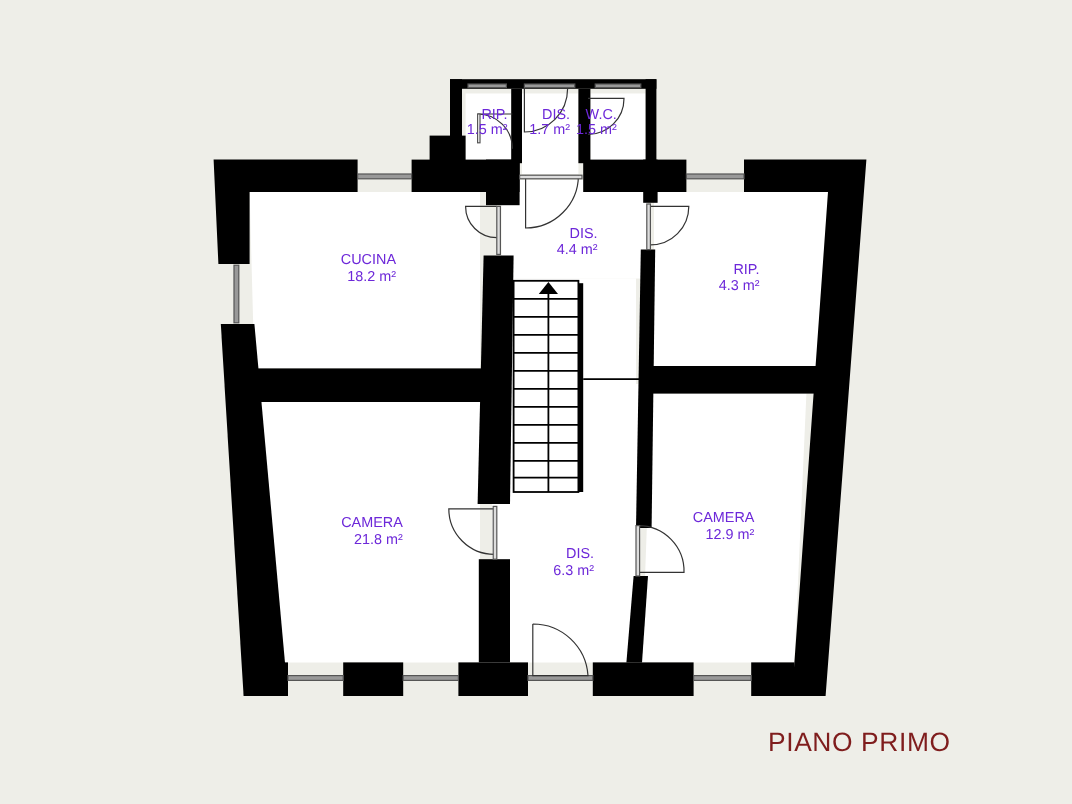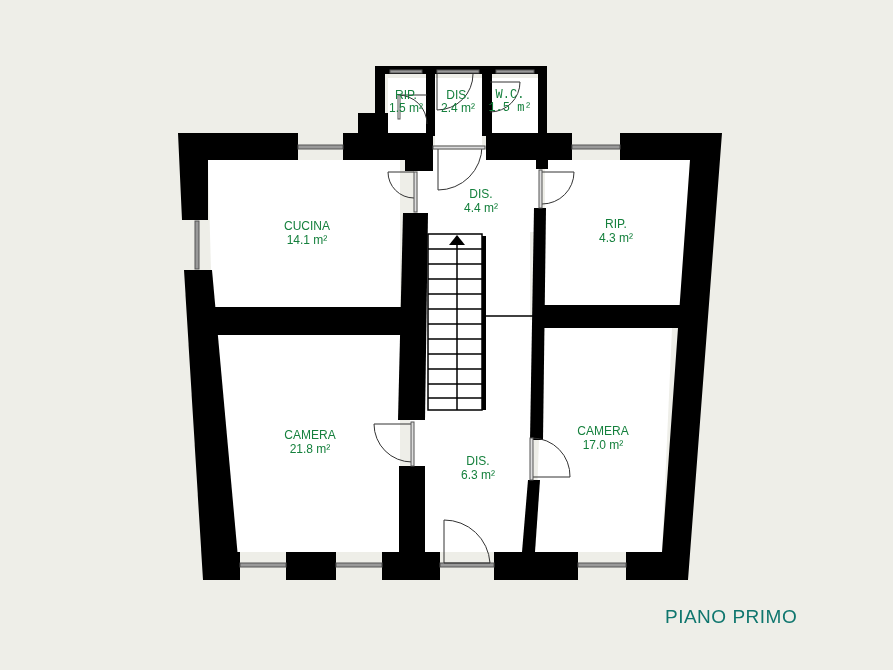--- a/index.html
+++ b/index.html
@@ -5,36 +5,35 @@
   html, body { margin: 0; padding: 0; }
   body {
     width: 893px; height: 670px; overflow: hidden;
     background: #eeeee8;
     font-family: "Liberation Sans", sans-serif;
     position: relative;
   }
   #plan { position: absolute; left: 0; top: 0; width: 893px; height: 670px; }
   .room-label {
     position: absolute;
-    text-align: center;
-    color: #15803d;
+    text-align: right;
+    color: #6d28d9;
     font-size: 12px;
     line-height: 14px;
     transform: translateX(-50%);
     white-space: nowrap;
   }
   .room-label .name, .room-label .area { display: block; }
   .room-label.small { font-size: 12px; line-height: 13px; }
   #floor-title {
     position: absolute;
     left: 640px; top: 606px;
-    font-size: 19px;
-    color: #0f766e;
+    font-size: 22px;
+    color: #7f1d1d;
     letter-spacing: 0.5px;
-    margin-left: 25px;
   }
 </style>
 </head>
 <body>
 
 <svg id="plan" viewBox="0 0 893 670" xmlns="http://www.w3.org/2000/svg">
 
   <g fill="#ffffff">
     <polygon points="208,160 400,160 400,307 212,307"></polygon>
     <polygon points="418,150 540,150 540,232 418,232"></polygon>
@@ -144,44 +143,44 @@
     <path d="M 444 520 L 444 563 L 490 563 A 46 46 0 0 0 444 520"></path>
   </g>
 </svg>
 
 <div class="room-label small" style="left:406px; top:89px;">
   <span class="name">RIP.</span>
   <span class="area">1.5 m²</span>
 </div>
 <div class="room-label small" style="left:458px; top:89px;">
   <span class="name">DIS.</span>
-  <span class="area">2.4 m²</span>
+  <span class="area">1.7 m²</span>
 </div>
-<div class="room-label small" style="left:510px; top:89px;font-family:Liberation Mono, monospace;">
+<div class="room-label small" style="left:497px; top:89px;">
   <span class="name">W.C.</span>
   <span class="area">1.5 m²</span>
 </div>
-<div class="room-label" style="left:307px; top:219px;">
+<div class="room-label" style="left:307px; top:209px;">
   <span class="name">CUCINA</span>
-  <span class="area">14.1 m²</span>
+  <span class="area">18.2 m²</span>
 </div>
 <div class="room-label" style="left:481px; top:187px;">
   <span class="name">DIS.</span>
   <span class="area">4.4 m²</span>
 </div>
 <div class="room-label" style="left:616px; top:217px;">
   <span class="name">RIP.</span>
   <span class="area">4.3 m²</span>
 </div>
 <div class="room-label" style="left:310px; top:428px;">
   <span class="name">CAMERA</span>
   <span class="area">21.8 m²</span>
 </div>
 <div class="room-label" style="left:478px; top:454px;">
   <span class="name">DIS.</span>
   <span class="area">6.3 m²</span>
 </div>
 <div class="room-label" style="left:603px; top:424px;">
   <span class="name">CAMERA</span>
-  <span class="area">17.0 m²</span>
+  <span class="area">12.9 m²</span>
 </div>
 
 <div id="floor-title">PIANO PRIMO</div>
 
 </body></html>

